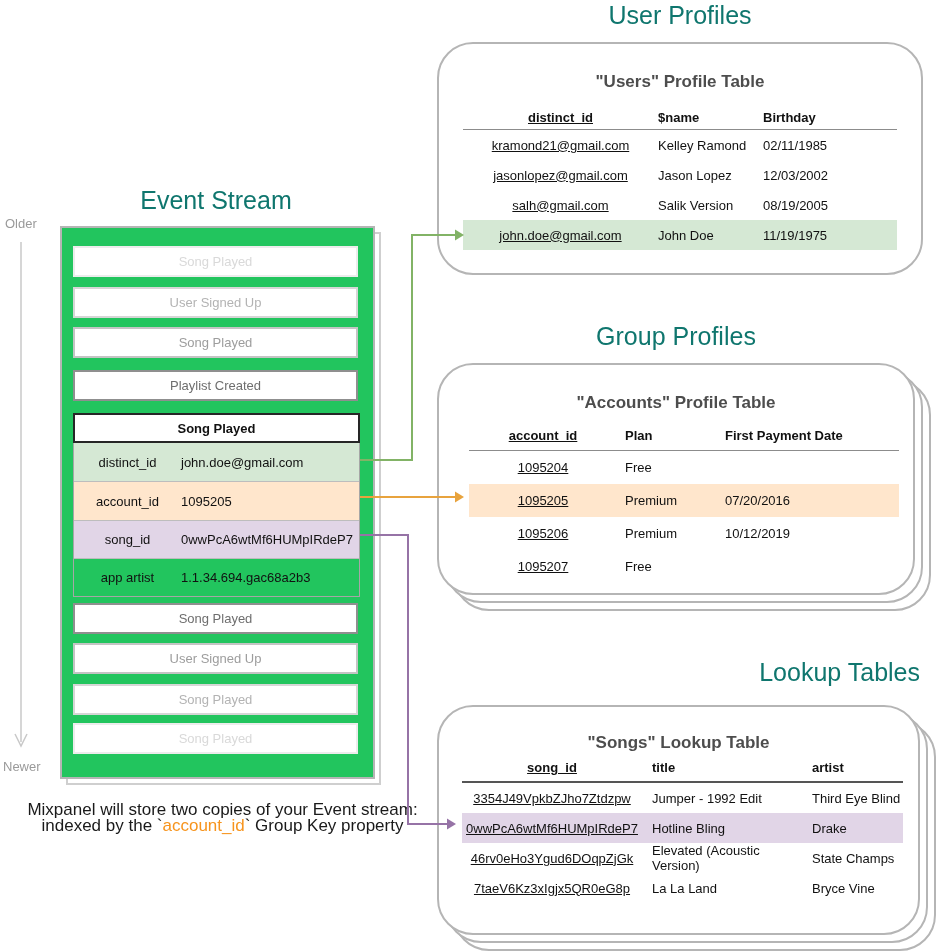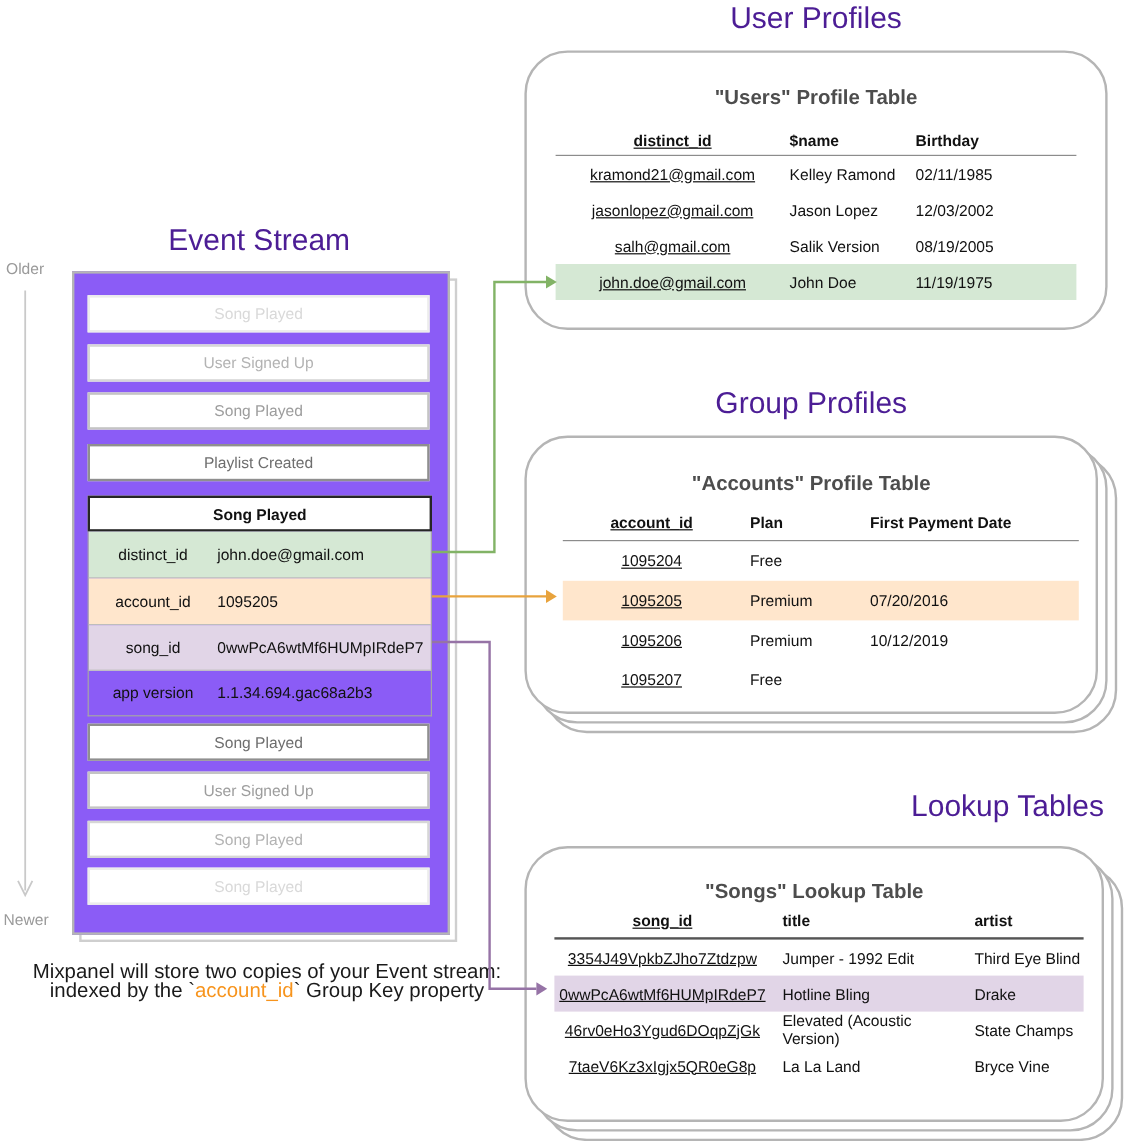--- a/index.html
+++ b/index.html
@@ -3,25 +3,25 @@
 <meta charset="utf-8">
 <style>
   html,body { margin:0; padding:0; background:#ffffff; }
   #canvas {
     position:relative; width:941px; height:951px; background:#fff;
     font-family:"Liberation Sans", sans-serif; color:#111; overflow:hidden;
   }
   .abs { position:absolute; }
 
   
-  .section-title { font-size:25px; color:#4c1d95; text-align:center; }
+  .section-title { font-size:25px; color:#0f766e; text-align:center; }
 
   
   .es-shadow { left:66px; top:232px; width:311px; height:549px; border:2px solid #cfcfcf; background:#fff; }
-  .es-box    { left:60px; top:226px; width:311px; height:549px; border:2px solid #b5b5b5; background:#8b5cf6; }
+  .es-box    { left:60px; top:226px; width:311px; height:549px; border:2px solid #b5b5b5; background:#22c55e; }
   .ev-row {
     position:absolute; left:11px; width:285px; height:31px; box-sizing:border-box;
     border:2px solid #ccc; display:flex; align-items:center; justify-content:center;
     font-size:13px; background:#fff;
   }
   .fade1 { border-color:#ececec; color:#d9d9d9; }
   .fade2 { border-color:#d6d6d6; color:#b3b3b3; }
   .fade3 { border-color:#c4c4c4; color:#9d9d9d; }
   .fade4 { border-color:#8f8f8f; color:#6e6e6e; }
 
@@ -130,21 +130,21 @@
         </div>
         <div class="xp-row h38 bg-orange">
           <span class="xp-key">account_id</span>
           <span class="xp-val">1095205</span>
         </div>
         <div class="xp-row bg-purple">
           <span class="xp-key">song_id</span>
           <span class="xp-val">0wwPcA6wtMf6HUMpIRdeP7</span>
         </div>
         <div class="xp-row">
-          <span class="xp-key">app version</span>
+          <span class="xp-key">app artist</span>
           <span class="xp-val">1.1.34.694.gac68a2b3</span>
         </div>
       </div>
     </div>
 
     <div class="ev-row fade4" style="top:375px;">
       <span>Song Played</span>
       </div>
     <div class="ev-row fade3" style="top:415px;">
       <span>User Signed Up</span>

